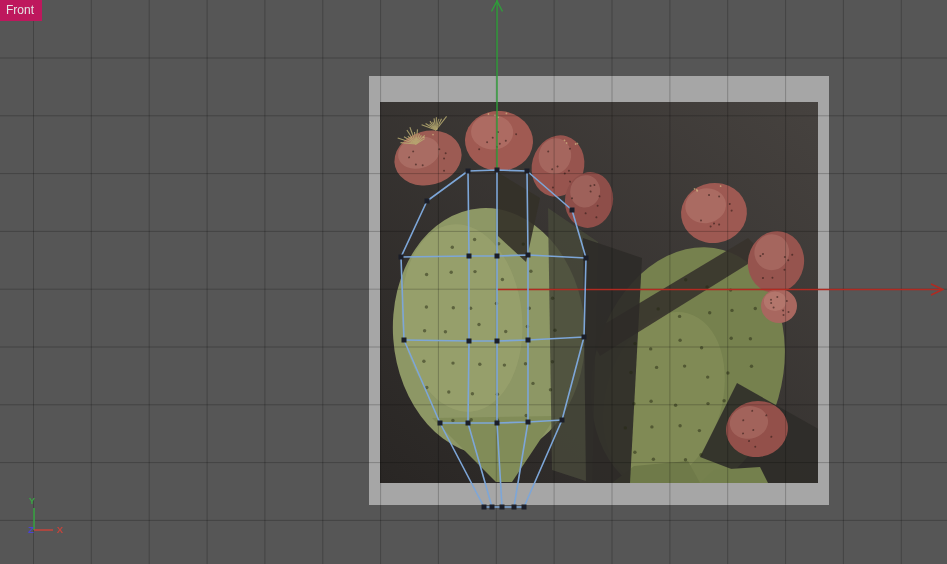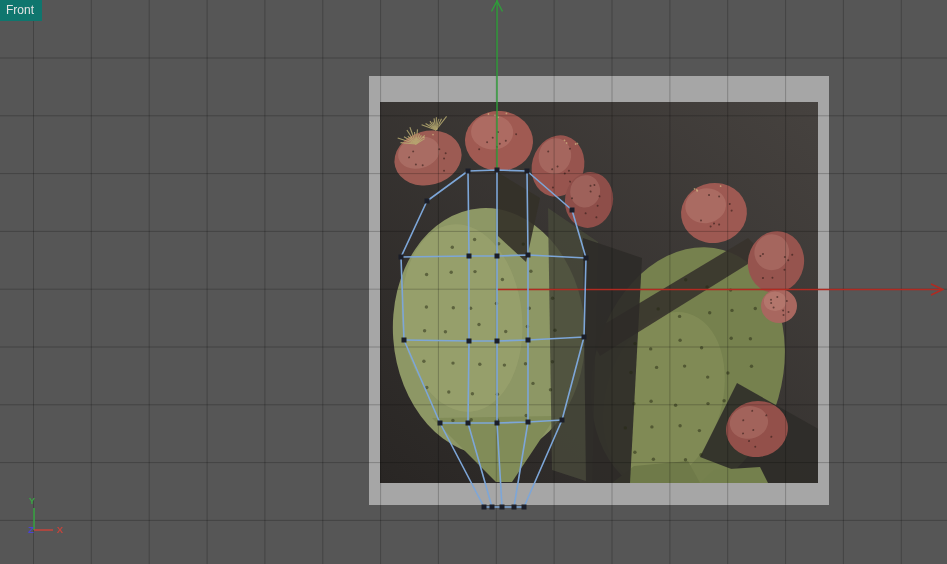--- a/index.html
+++ b/index.html
@@ -6,21 +6,21 @@
   .viewport{
     position:relative;
     width:947px;height:564px;
     overflow:hidden;
     background:#565656;
     font-family:"Liberation Sans", sans-serif;
   }
   .viewport svg{position:absolute;left:0;top:0;}
   .view-label{
     position:absolute;left:0;top:0;
-    background:#0f766e;
+    background:#be185d;
     color:#e4e4e4;
     font-size:12px;
     line-height:16px;
     padding:2px 8px 3px 6px;
     z-index:5;
     user-select:none;
   }
 </style>
 </head>
 <body>

